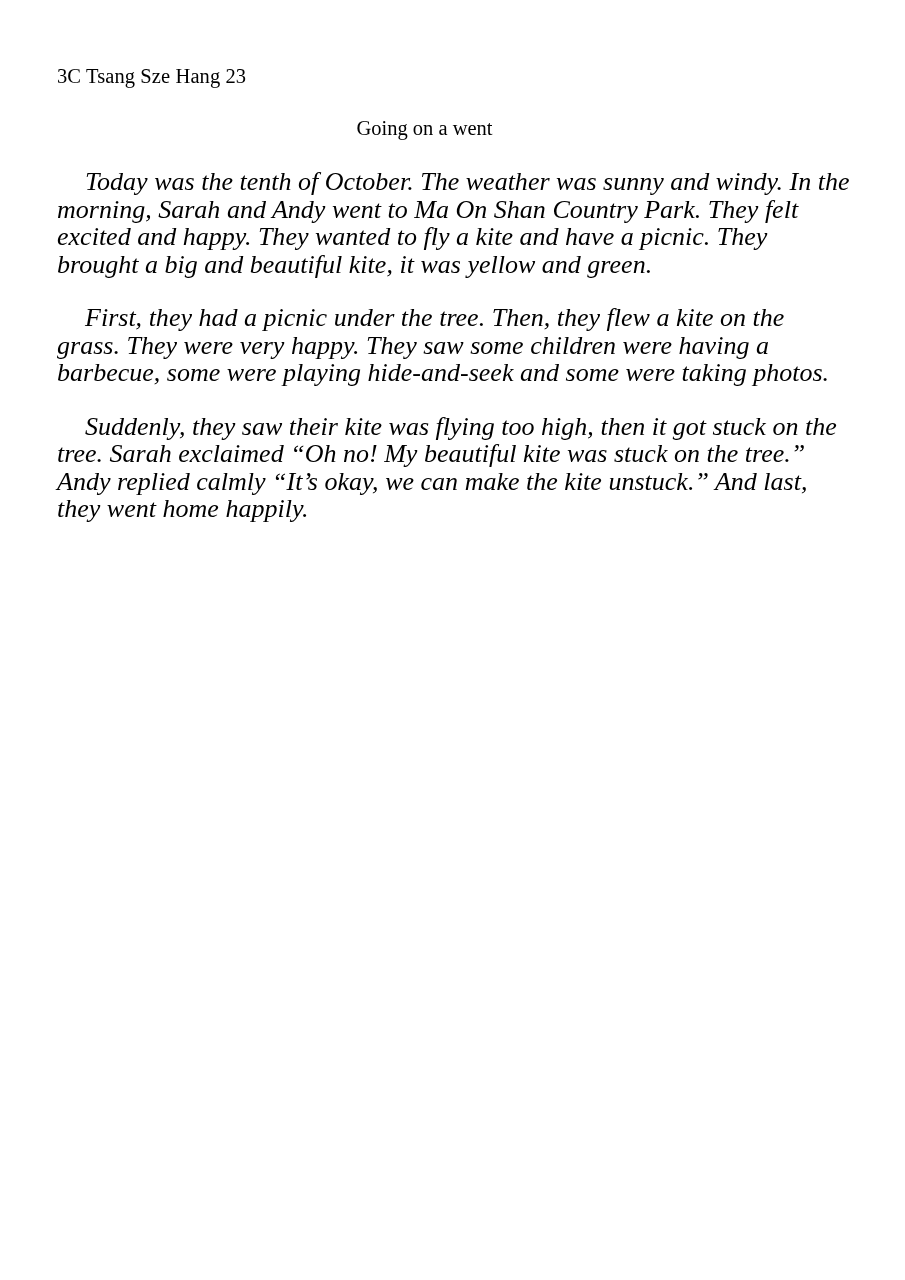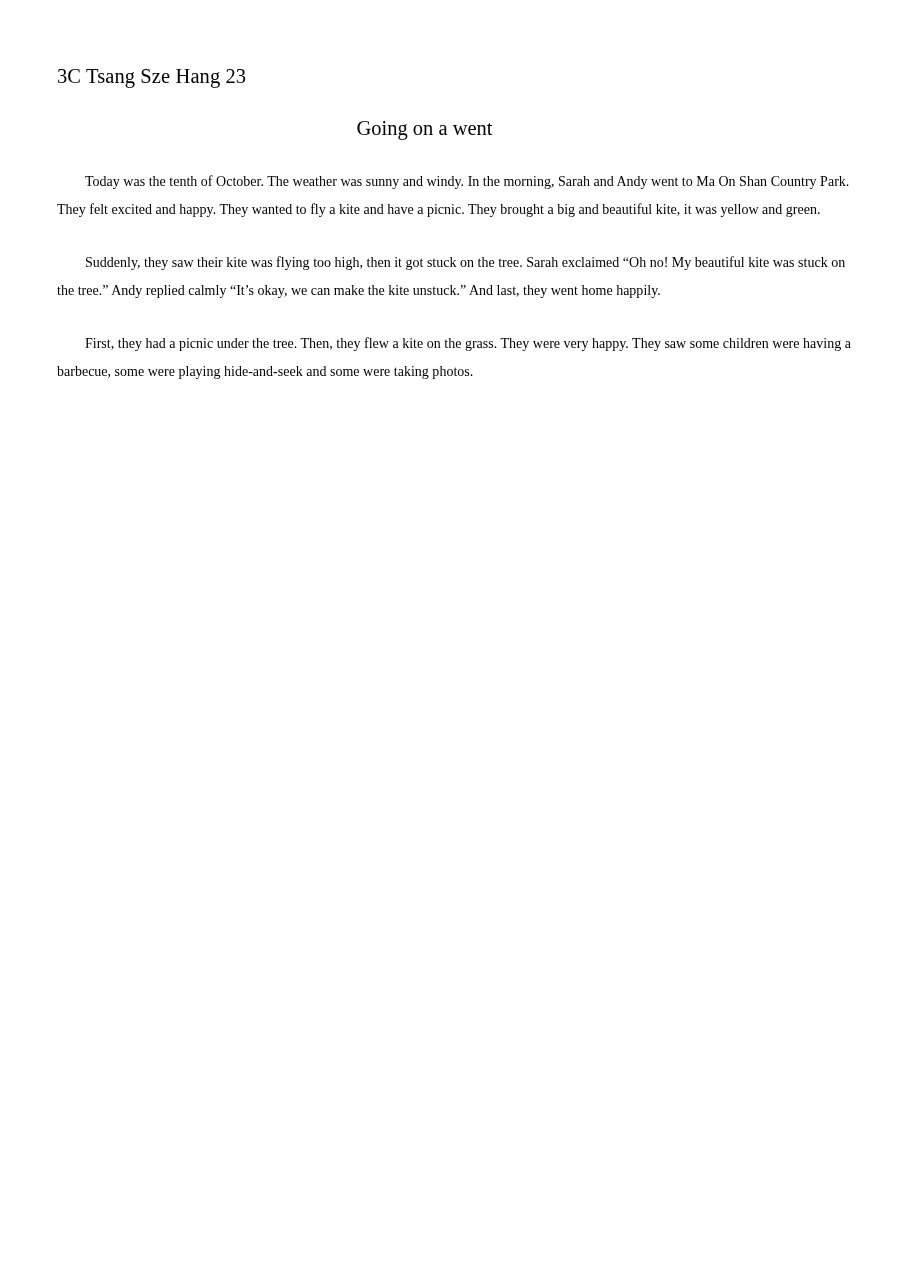--- a/index.html
+++ b/index.html
@@ -37,39 +37,40 @@
     white-space: nowrap;
   }
   .doc-title {
     font-size: 20.5px;
     line-height: 28px;
     text-align: center;
     margin: 0 0 26px 0;
     padding-right: 60px;
   }
   .para {
-    font-size: 14px;
+    font-size: 26px;
     line-height: 27.5px;
     text-align: left;
     margin: 0 0 26px 0;
     text-indent: 28px;
     letter-spacing: 0.01px;
+    font-style: italic;
   }
   .para:last-child {
     margin-bottom: 0;
   }
 </style>
 </head>
 <body>
 
 <div class="page">
   <div class="content">
     <div class="header-line">3C Tsang Sze Hang 23</div>
 
     <div class="doc-title">Going on a went</div>
 
     <p class="para">Today was the tenth of October. The weather was sunny and windy. In the morning, Sarah and Andy went to Ma On Shan Country Park. They felt excited and happy. They wanted to fly a kite and have a picnic. They brought a big and beautiful kite, it was yellow and green.</p>
 
+    <p class="para">First, they had a picnic under the tree. Then, they flew a kite on the grass. They were very happy. They saw some children were having a barbecue, some were playing hide-and-seek and some were taking photos.</p>
+
     <p class="para">Suddenly, they saw their kite was flying too high, then it got stuck on the tree. Sarah exclaimed “Oh no! My beautiful kite was stuck on the tree.” Andy replied calmly “It’s okay, we can make the kite unstuck.” And last, they went home happily.</p>
-
-    <p class="para">First, they had a picnic under the tree. Then, they flew a kite on the grass. They were very happy. They saw some children were having a barbecue, some were playing hide-and-seek and some were taking photos.</p>
   </div>
 </div>
 
 </body></html>

